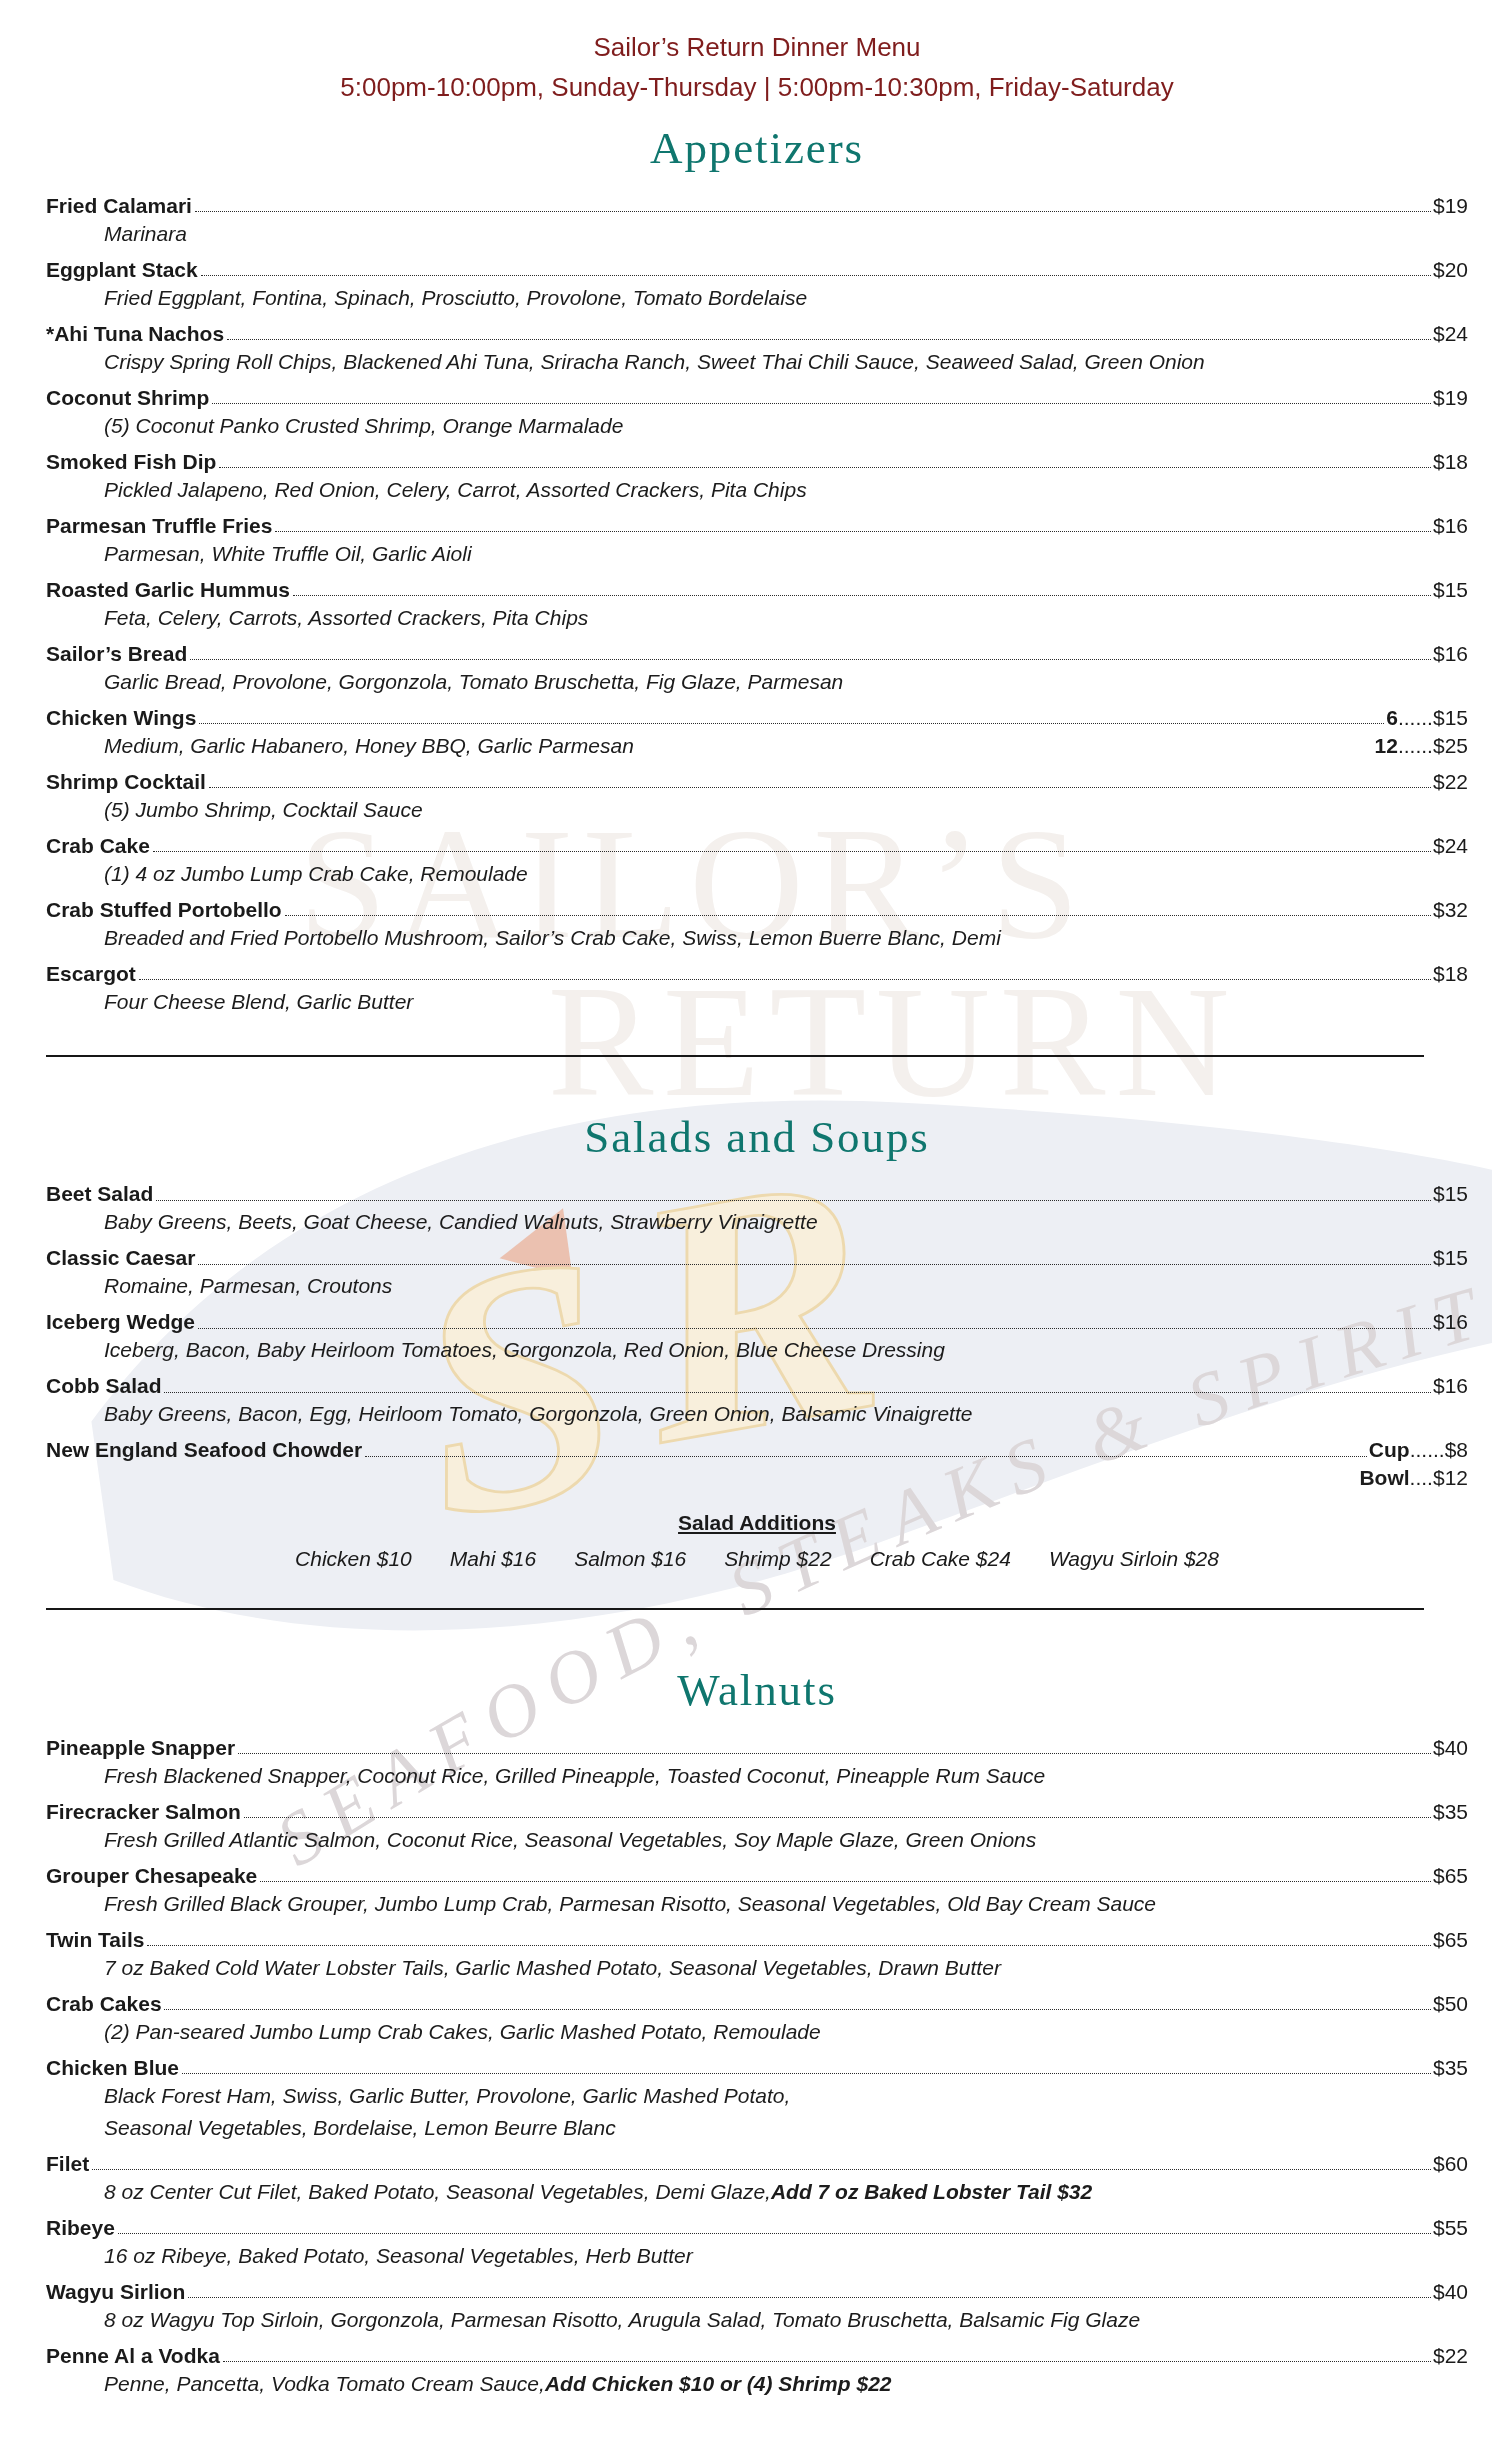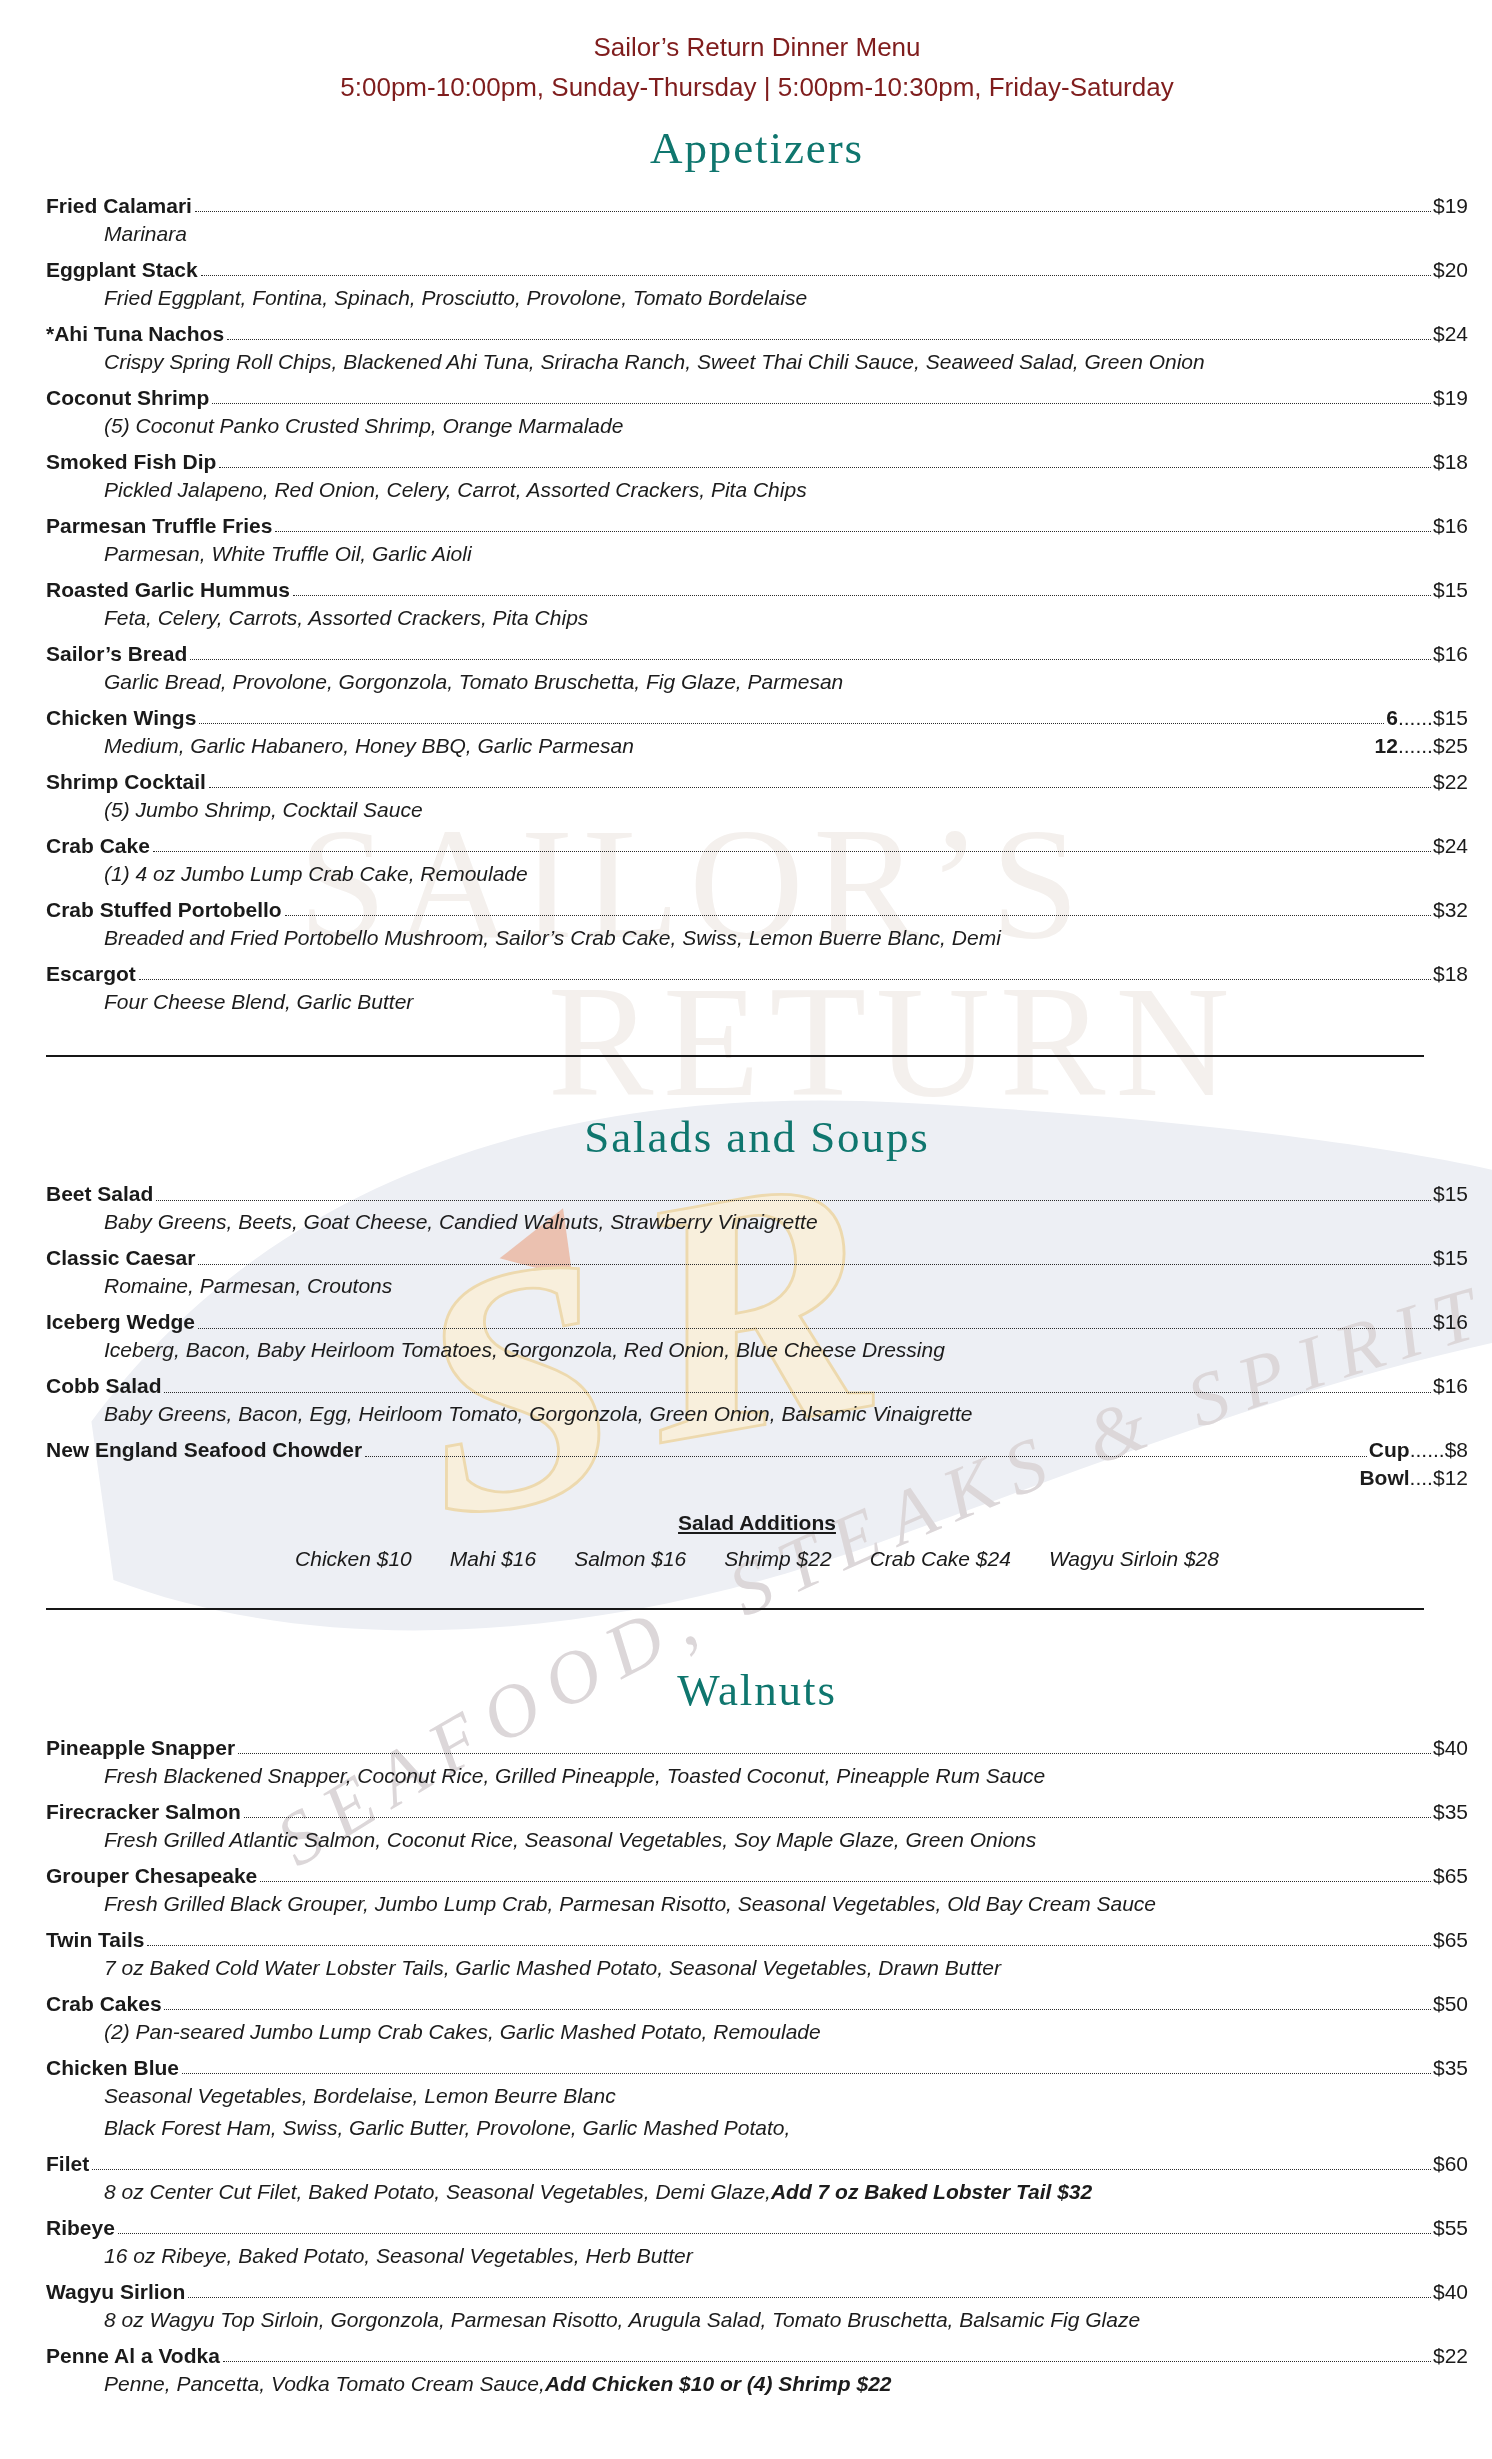--- a/index.html
+++ b/index.html
@@ -259,24 +259,24 @@
         </div>
         <div class="desc-row">
           <span class="desc-text">(2) Pan-seared Jumbo Lump Crab Cakes, Garlic Mashed Potato, Remoulade</span>
         </div>
         <div class="item-row">
           <span class="item-name">Chicken Blue</span>
           <span class="leader"></span>
           <span class="price-group"><span class="price-amount">$35</span></span>
         </div>
         <div class="desc-row">
+          <span class="desc-text">Black Forest Ham, Swiss, Garlic Butter, Provolone, Garlic Mashed Potato,</span>
+        </div>
+        <div class="desc-row">
           <span class="desc-text">Seasonal Vegetables, Bordelaise, Lemon Beurre Blanc</span>
-        </div>
-        <div class="desc-row">
-          <span class="desc-text">Black Forest Ham, Swiss, Garlic Butter, Provolone, Garlic Mashed Potato,</span>
         </div>
         <div class="item-row">
           <span class="item-name">Filet</span>
           <span class="leader"></span>
           <span class="price-group"><span class="price-amount">$60</span></span>
         </div>
         <div class="desc-row">
           <span class="desc-text">8 oz Center Cut Filet, Baked Potato, Seasonal Vegetables, Demi Glaze, </span>
           <span class="desc-bold">Add 7 oz Baked Lobster Tail $32</span>
         </div>

